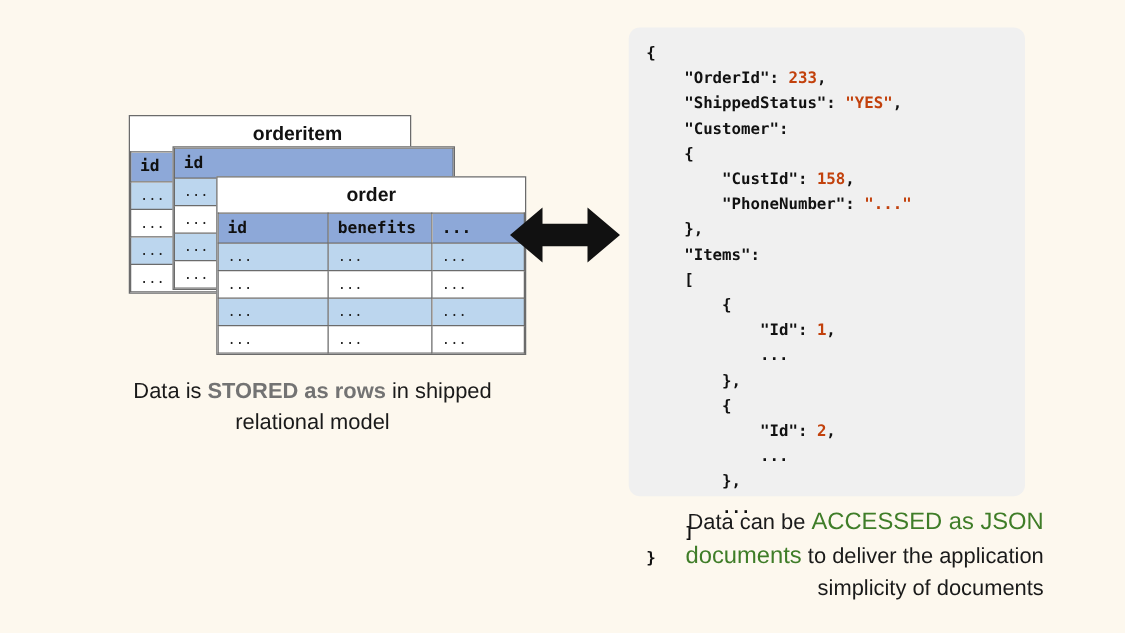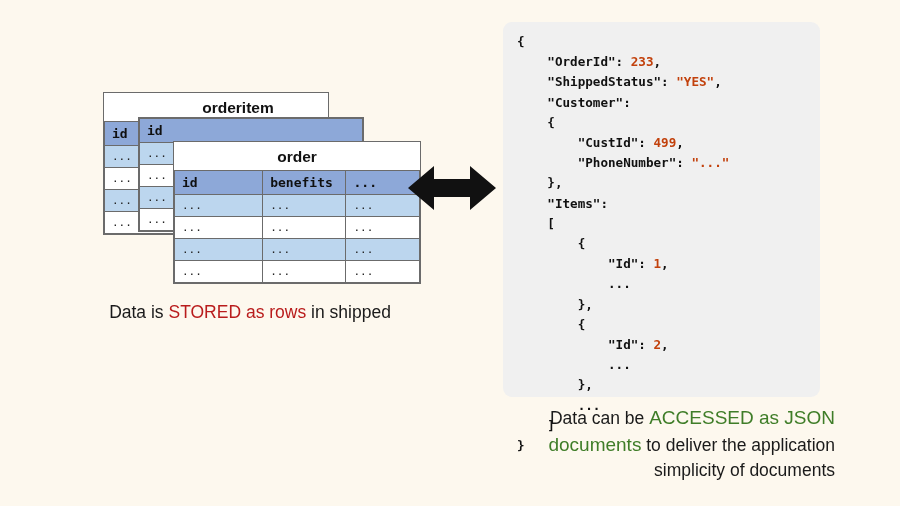--- a/index.html
+++ b/index.html
@@ -86,21 +86,21 @@
   
   #caption-left {
     position: absolute;
     left: 80px; top: 300px;
     width: 340px;
     text-align: center;
     font-size: 17.5px;
     line-height: 1.43;
     color: #1a1a1a;
   }
-  .hl-blue { color: #b91c1c; font-weight: normal; }
+  .hl-blue { color: #737373; font-weight: bold; }
 
   
   #json-panel {
     position: absolute;
     left: 503px; top: 22px;
     width: 317px; height: 375px;
     background: #f0f0f0;
     border-radius: 9px;
     padding: 10px 0 0 14px;
   }
@@ -223,29 +223,30 @@
 <div id="exchange-arrow">
   <svg viewBox="0 0 88 56" width="88" height="56" aria-hidden="true">
     <polygon points="0,28 26,6 26,19 62,19 62,6 88,28 62,50 62,37 26,37 26,50" fill="#111111"></polygon>
   </svg>
 </div>
 
 <div id="caption-left">
   <div>
     <span>Data is </span><span class="hl-blue">STORED as rows</span><span> in shipped</span>
   </div>
+  <div>relational model</div>
 </div>
 
 <div id="json-panel">
   <pre id="json-code"><span class="jpunc">{</span>
     <span class="jkey">"OrderId": </span><span class="jval">233</span><span class="jpunc">,</span>
     <span class="jkey">"ShippedStatus": </span><span class="jval">"YES"</span><span class="jpunc">,</span>
     <span class="jkey">"Customer":</span>
     <span class="jpunc">{</span>
-        <span class="jkey">"CustId": </span><span class="jval">499</span><span class="jpunc">,</span>
+        <span class="jkey">"CustId": </span><span class="jval">158</span><span class="jpunc">,</span>
         <span class="jkey">"PhoneNumber": </span><span class="jval">"..."</span>
     <span class="jpunc">},</span>
     <span class="jkey">"Items":</span>
     <span class="jpunc">[</span>
         <span class="jpunc">{</span>
             <span class="jkey">"Id": </span><span class="jval">1</span><span class="jpunc">,</span>
             <span class="jpunc">...</span>
         <span class="jpunc">},</span>
         <span class="jpunc">{</span>
             <span class="jkey">"Id": </span><span class="jval">2</span><span class="jpunc">,</span>

